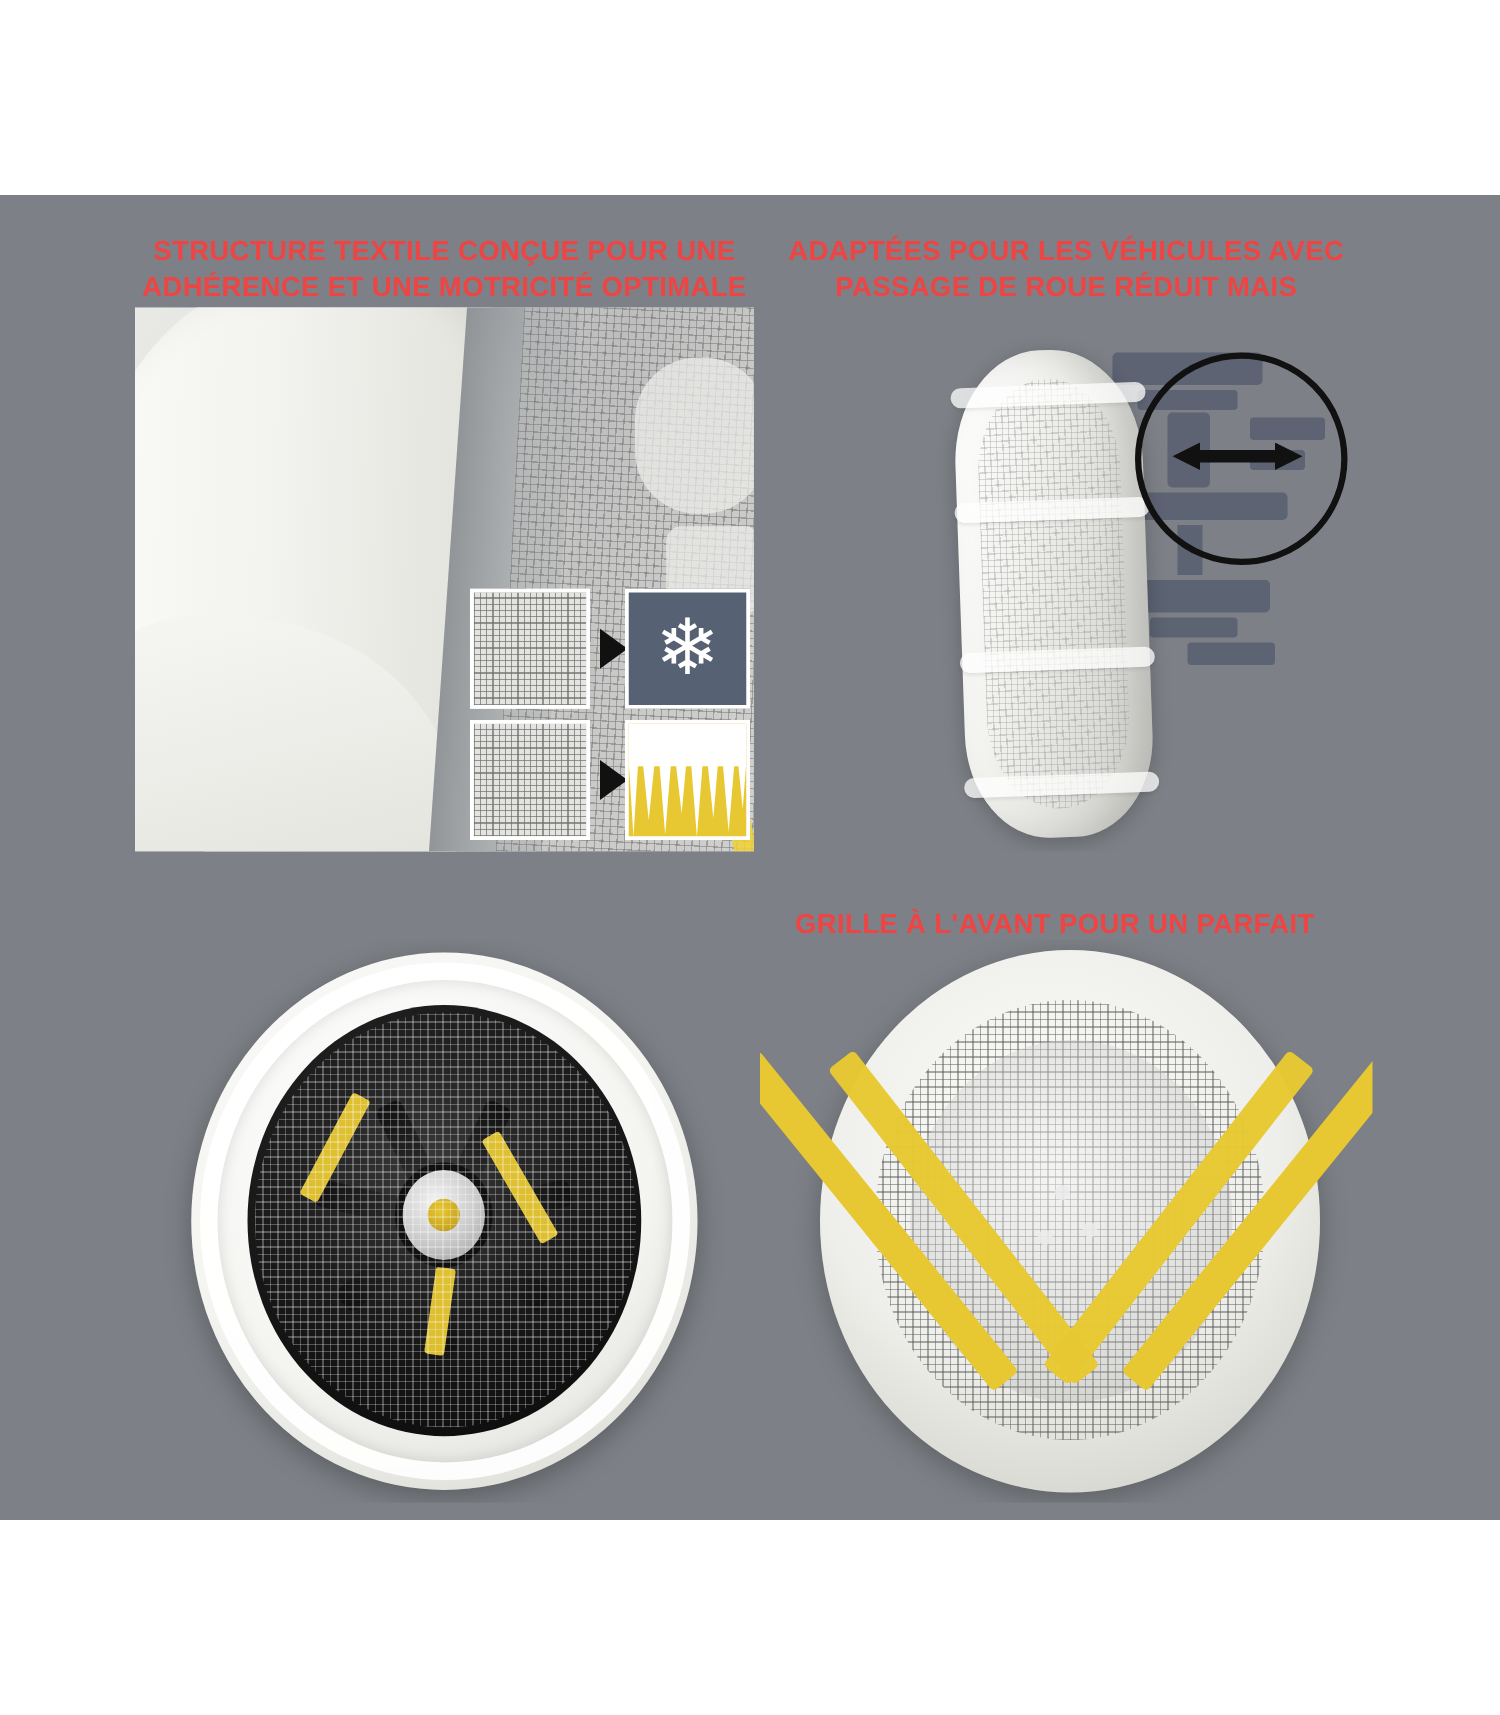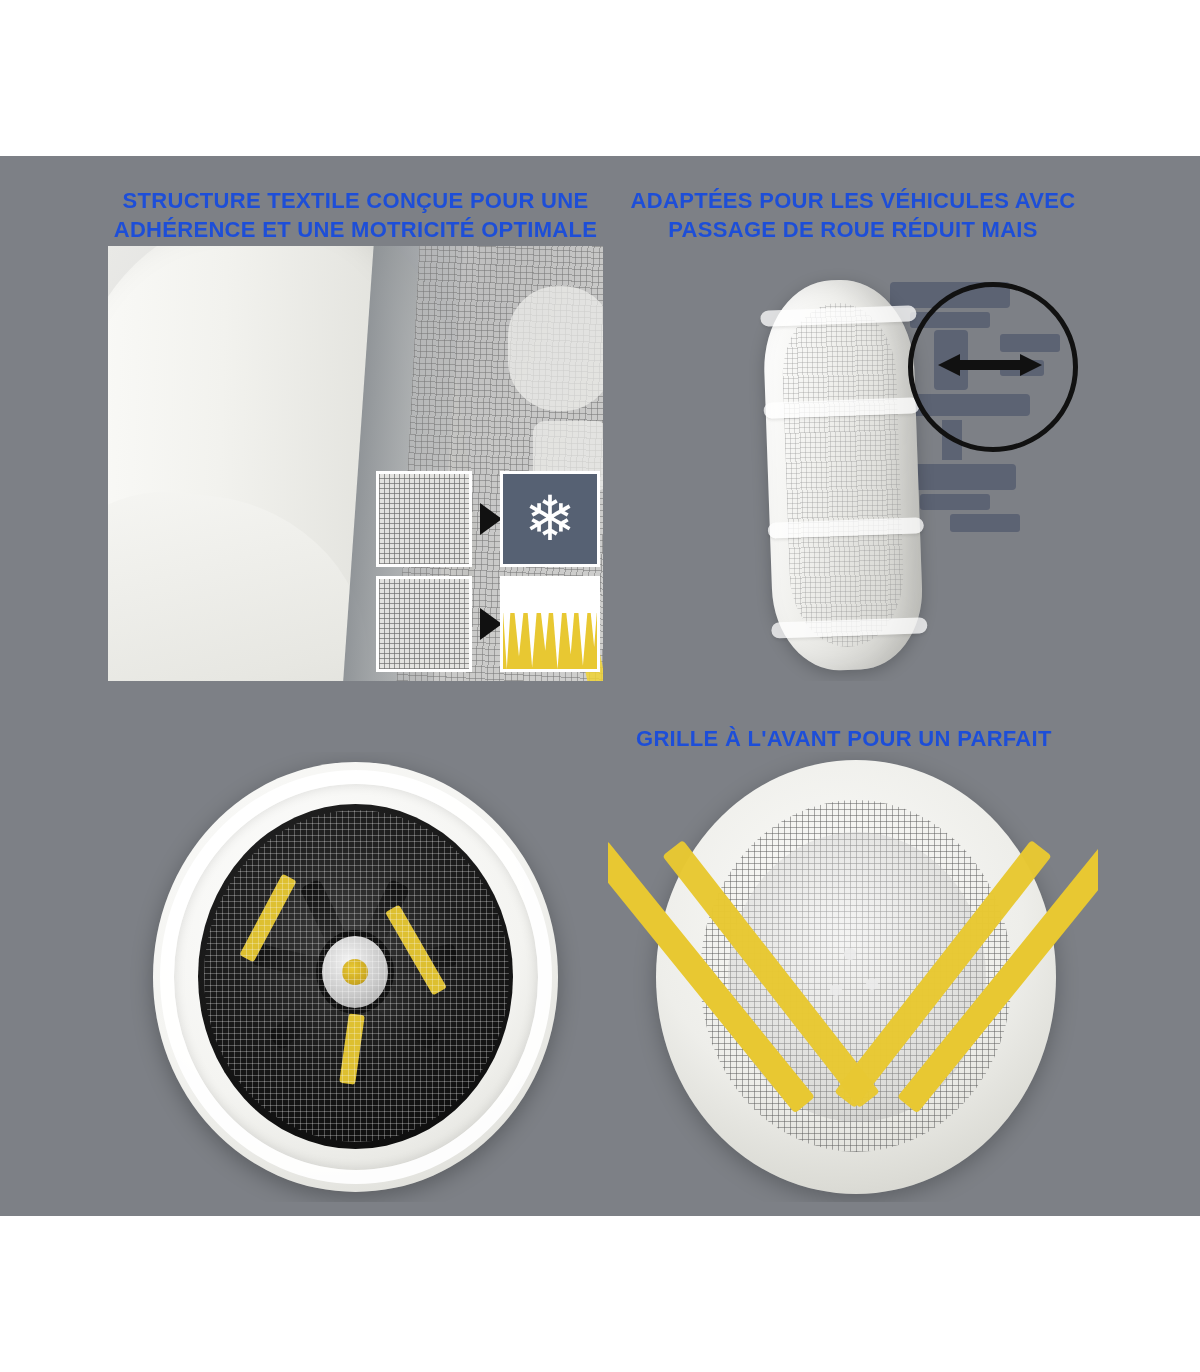--- a/index.html
+++ b/index.html
@@ -35,21 +35,21 @@
 
   .quad {
     position: absolute;
     box-sizing: border-box;
   }
 
   
   .caption {
     position: absolute;
     text-align: center;
-    color: #1d4ed8;
+    color: #ef4444;
     font-weight: bold;
     font-size: 22px;
     line-height: 29px;
     letter-spacing: 0.3px;
     text-transform: uppercase;
     font-family: "Liberation Sans", sans-serif;
     white-space: pre-line;
   }
 
   

